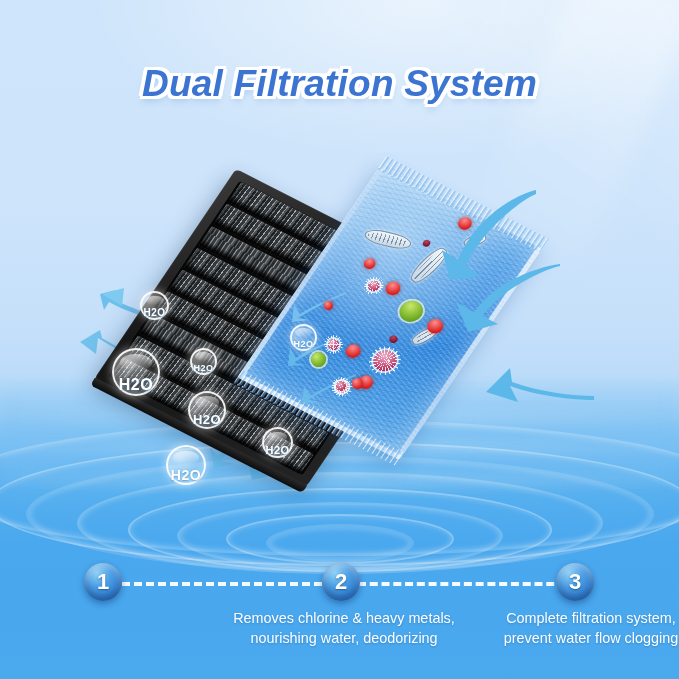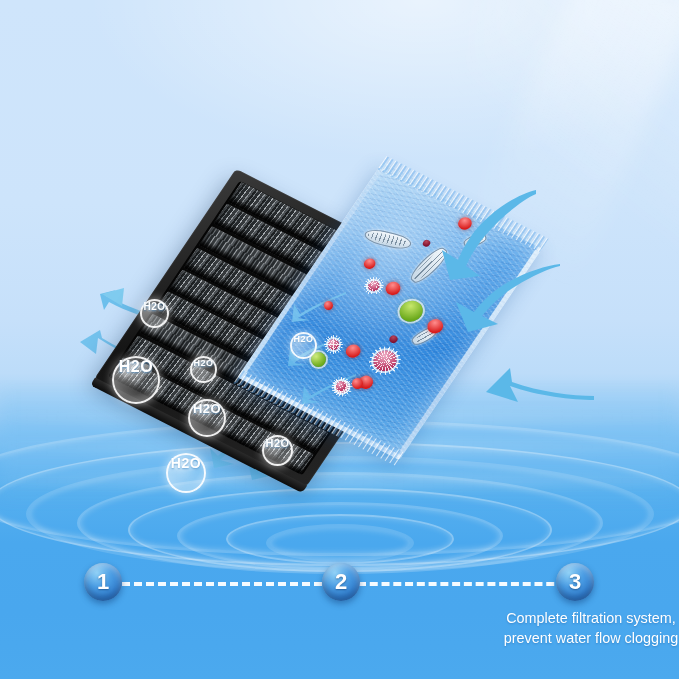--- a/index.html
+++ b/index.html
@@ -214,27 +214,26 @@
   .arrow{position:absolute;pointer-events:none;}
   .arrow svg{display:block;overflow:visible;}
 
   
   .h2o{
     position:absolute;
     border-radius:50%;
     background:radial-gradient(circle at 32% 28%,rgba(255,255,255,.55),rgba(255,255,255,.10) 58%,rgba(255,255,255,.03) 100%);
     border:2px solid rgba(255,255,255,.92);
     box-shadow:0 0 10px rgba(255,255,255,.55),inset 0 -6px 10px rgba(255,255,255,.35);
-    display:flex;align-items:flex-start;justify-content:center;
+    display:flex;align-items:flex-end;justify-content:center;
     color:#ffffff;
     font-weight:bold;
     letter-spacing:.5px;
     text-shadow:0 1px 2px rgba(60,130,190,.65);
     box-sizing:border-box;
-    margin-top:8px;
   }
   .h2o::after{ 
     content:"";position:absolute;left:14%;right:14%;top:10%;height:38%;
     border-radius:50%;
     background:linear-gradient(180deg,rgba(255,255,255,.55),rgba(255,255,255,0));
   }
   .h2o span{position:relative;z-index:2;}
 
   
   .steps{position:absolute;left:0;right:0;top:556px;height:123px;}
@@ -281,20 +280,21 @@
     <div class="ripple" style="top:62px;width:700px;height:120px;"></div>
     <div class="ripple c" style="top:76px;width:620px;height:108px;"></div>
     <div class="ripple b" style="top:92px;width:520px;height:96px;"></div>
     <div class="ripple" style="top:108px;width:420px;height:80px;"></div>
     <div class="ripple b" style="top:122px;width:320px;height:62px;"></div>
     <div class="ripple" style="top:134px;width:224px;height:46px;"></div>
     <div class="ripple c" style="top:144px;width:140px;height:30px;"></div>
     <div class="ripple b" style="top:40px;width:780px;height:130px;"></div>
   </div>
 
+  <div class="title">Dual Filtration System</div>
 
   <div class="stage">
 
     <div class="arrow" style="left:98px;top:288px;">
       <svg width="72" height="34" viewBox="0 0 72 34">
         <path d="M70 30 C48 26 28 18 8 8 L18 2 L2 6 L6 22 L11 14 C29 24 48 30 70 33 Z" fill="#63bbea" opacity=".9"></path>
         <path d="M4 6 L26 0 L24 18 Z" fill="#7fcbef"></path>
       </svg>
     </div>
     <div class="arrow" style="left:78px;top:328px;">
@@ -421,17 +421,19 @@
   </div>
 
   <div class="steps">
     <div class="dashline" style="left:122px;width:212px;"></div>
     <div class="dashline" style="left:358px;width:208px;"></div>
 
     <div class="stepnum" style="left:84px;">1</div>
     <div class="stepnum" style="left:322px;">2</div>
     <div class="stepnum" style="left:556px;">3</div>
 
+    <div class="caption" style="left:228px;width:232px;">Removes chlorine &amp; heavy metals,
+nourishing water, deodorizing</div>
     <div class="caption" style="left:482px;width:218px;">Complete filtration system,
 prevent water flow clogging</div>
   </div>
 
 </div>
 
 </body></html>

